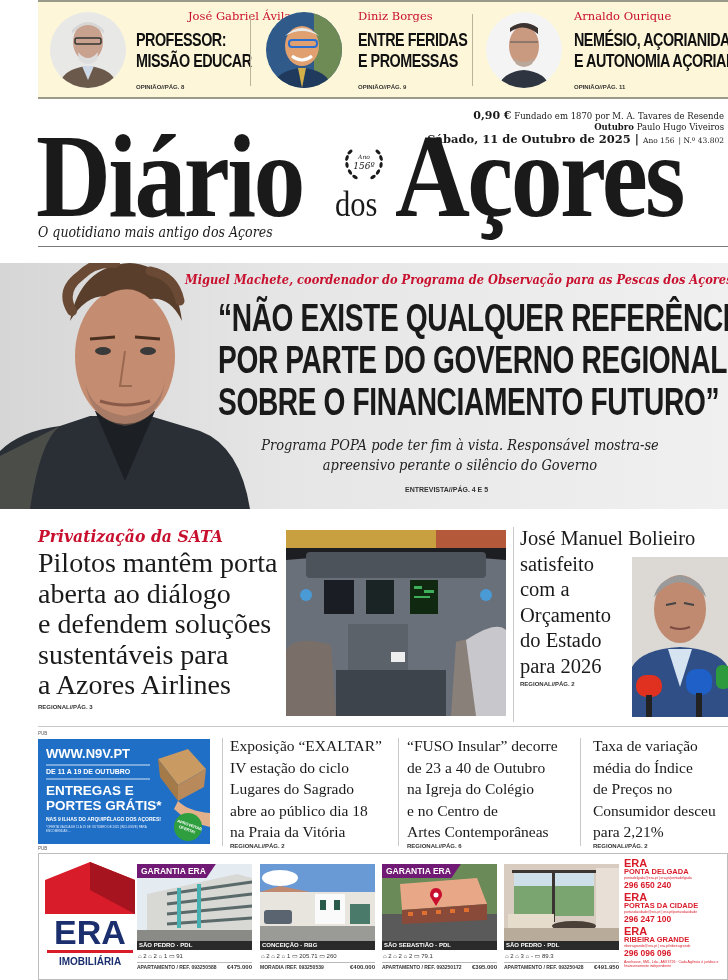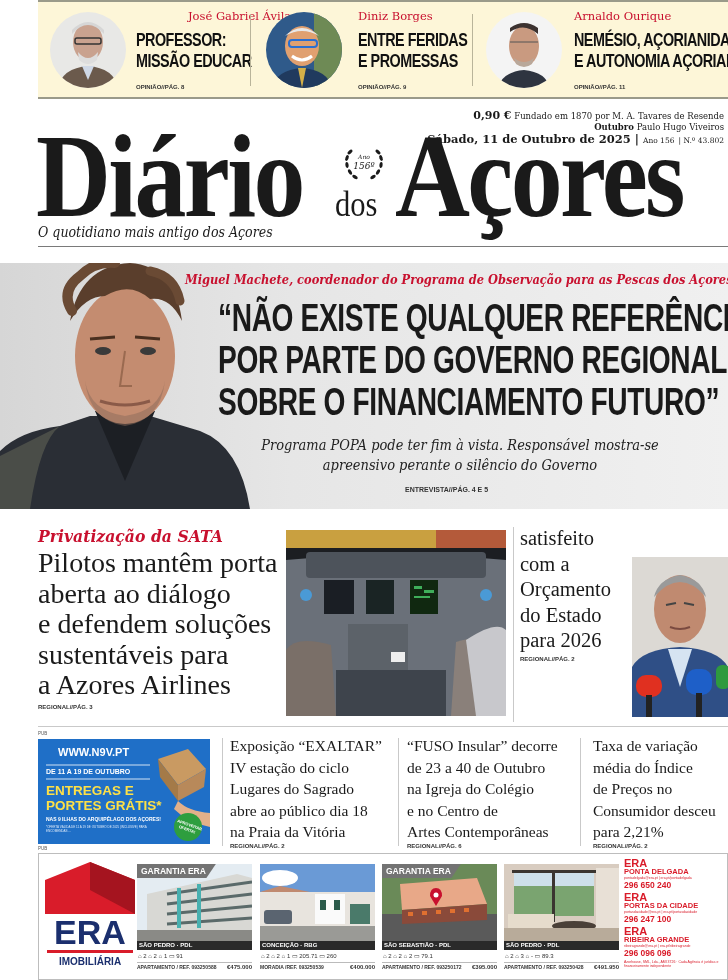--- a/index.html
+++ b/index.html
@@ -59,21 +59,21 @@
 
   
   .ad-era { position: absolute; left: 38px; top: 853px; width: 690px; height: 127px; border: 1px solid #bdbdbd; background: #fff; }
   .era-logo { position: absolute; left: 6px; top: 8px; width: 90px; height: 110px; }
   .listing { position: absolute; top: 10px; width: 115px; height: 108px; }
   .listing .pic { position: absolute; left: 0; top: 0; width: 115px; height: 77px; overflow: hidden; }
   .listing .loc { position: absolute; left: 0; top: 77px; width: 115px; height: 9px; background: #2a2a2a; color: #fff; font-family: "Liberation Sans", sans-serif; font-weight: bold; font-size: 6px; line-height: 9px; padding-left: 2px; white-space: nowrap; }
   .listing .feat { position: absolute; left: 1px; top: 88px; font-family: "Liberation Sans", sans-serif; font-size: 6px; color: #333; white-space: nowrap; }
   .listing .bottom { position: absolute; left: 0; top: 98px; width: 115px; border-top: 1px solid #bbb; padding-top: 1px; font-family: "Liberation Sans", sans-serif; font-weight: bold; font-size: 5px; color: #333; display: flex; justify-content: space-between; white-space: nowrap; }
   .listing .bottom .price { font-size: 6px; }
-  .garantia { position: absolute; left: 0; top: 0; height: 14px; padding: 0 10px 0 4px; background: #737373; color: #fff; font-family: "Liberation Sans", sans-serif; font-weight: bold; font-size: 8.5px; line-height: 14px; clip-path: polygon(0 0, 100% 0, 88% 100%, 0 100%); white-space: nowrap; text-align: right; }
+  .garantia { position: absolute; left: 0; top: 0; height: 14px; padding: 0 10px 0 4px; background: #701a75; color: #fff; font-family: "Liberation Sans", sans-serif; font-weight: bold; font-size: 8.5px; line-height: 14px; clip-path: polygon(0 0, 100% 0, 88% 100%, 0 100%); white-space: nowrap; text-align: right; }
   .era-contacts { position: absolute; left: 585px; top: 4px; width: 102px; font-family: "Liberation Sans", sans-serif; color: #d91c2a; }
   .era-contacts .brand { font-weight: bold; font-size: 11px; line-height: 10px; }
   .era-contacts .office { font-weight: bold; font-size: 7.5px; line-height: 8px; white-space: nowrap; }
   .era-contacts .mail { font-size: 3.5px; line-height: 4px; white-space: nowrap; }
   .era-contacts .phone { font-weight: bold; font-size: 8.5px; line-height: 10px; margin-bottom: 2px; }
   .era-contacts .legal { font-size: 3.5px; line-height: 4px; }
 </style>
 </head>
 <body>
 
@@ -247,20 +247,21 @@
     <path d="M170 112 Q210 100 220 125 L220 186 L165 186Z" fill="#8a807a"></path>
     <path d="M180 110 Q210 90 220 100 L220 186 L190 186Z" fill="#c8c8cc"></path>
     <rect x="50" y="140" width="110" height="46" fill="#3e444c"></rect>
   </svg>
 </div>
 
 <div class="mid-divider"></div>
 
 <div class="story-bolieiro">
   <div class="serif-head bol-head">
+    <div>José Manuel Bolieiro</div>
     <div>satisfeito</div>
     <div>com a</div>
     <div>Orçamento</div>
     <div>do Estado</div>
     <div>para 2026</div>
   </div>
   <div class="ref-sm" style="margin-top:2px">REGIONAL//PÁG. 2</div>
 </div>
 <div class="bol-photo">
   <svg width="96" height="160" viewBox="0 0 96 160">
@@ -286,23 +287,23 @@
   <svg width="172" height="105" viewBox="0 0 172 105">
     <rect width="172" height="105" fill="#1f6fc7"></rect>
     <path d="M120 20 L150 10 L168 30 L140 46 Z" fill="#c99a62"></path>
     <path d="M120 20 L140 46 L140 62 L122 38Z" fill="#a47a48"></path>
     <path d="M140 46 L168 30 L166 48 L140 62Z" fill="#b8895a"></path>
     <path d="M140 62 Q150 72 172 74 L172 88 Q150 84 136 70Z" fill="#e2b08a"></path>
     <circle cx="150" cy="88" r="14" fill="#2e9e3e"></circle>
     <line x1="8" y1="26" x2="112" y2="26" stroke="#fff" stroke-width="0.8"></line>
     <line x1="8" y1="40" x2="112" y2="40" stroke="#fff" stroke-width="0.8"></line>
   </svg>
-  <div style="position:absolute;left:20px;top:7px;font-family:'Liberation Sans',sans-serif;font-weight:bold;color:#fff;font-size:11px;">WWW.N9V.PT</div>
+  <div style="position:absolute;left:8px;top:7px;font-family:'Liberation Sans',sans-serif;font-weight:bold;color:#fff;font-size:13px;">WWW.N9V.PT</div>
   <div style="position:absolute;left:8px;top:29px;font-family:'Liberation Sans',sans-serif;font-weight:bold;color:#fff;font-size:7px;white-space:nowrap;">DE 11 A 19 DE OUTUBRO</div>
-  <div style="position:absolute;left:8px;top:44px;font-family:'Liberation Sans',sans-serif;font-weight:bold;color:#fde047;font-size:13.5px;line-height:15px;white-space:nowrap;">
+  <div style="position:absolute;left:8px;top:44px;font-family:'Liberation Sans',sans-serif;font-weight:bold;color:#ffffff;font-size:13.5px;line-height:15px;white-space:nowrap;">
     <div>ENTREGAS E</div>
     <div>PORTES GRÁTIS*</div>
   </div>
   <div style="position:absolute;left:8px;top:77px;font-family:'Liberation Sans',sans-serif;font-weight:bold;color:#fff;font-size:5px;white-space:nowrap;">NAS 9 ILHAS DO ARQUIPÉLAGO DOS AÇORES!</div>
   <div style="position:absolute;left:8px;top:86px;width:120px;font-family:'Liberation Sans',sans-serif;color:#dbe8f8;font-size:3px;line-height:4px;">*OFERTA VÁLIDA DE 11 A 19 DE OUTUBRO DE 2025 (INCLUSIVE) PARA ENCOMENDAS ...</div>
   <div style="position:absolute;left:138px;top:83px;width:24px;text-align:center;font-family:'Liberation Sans',sans-serif;font-weight:bold;color:#fff;font-size:4px;line-height:5px;transform:rotate(20deg);">
     <div>APROVEITAR</div>
     <div>OFERTA!</div>
   </div>
 </div>

